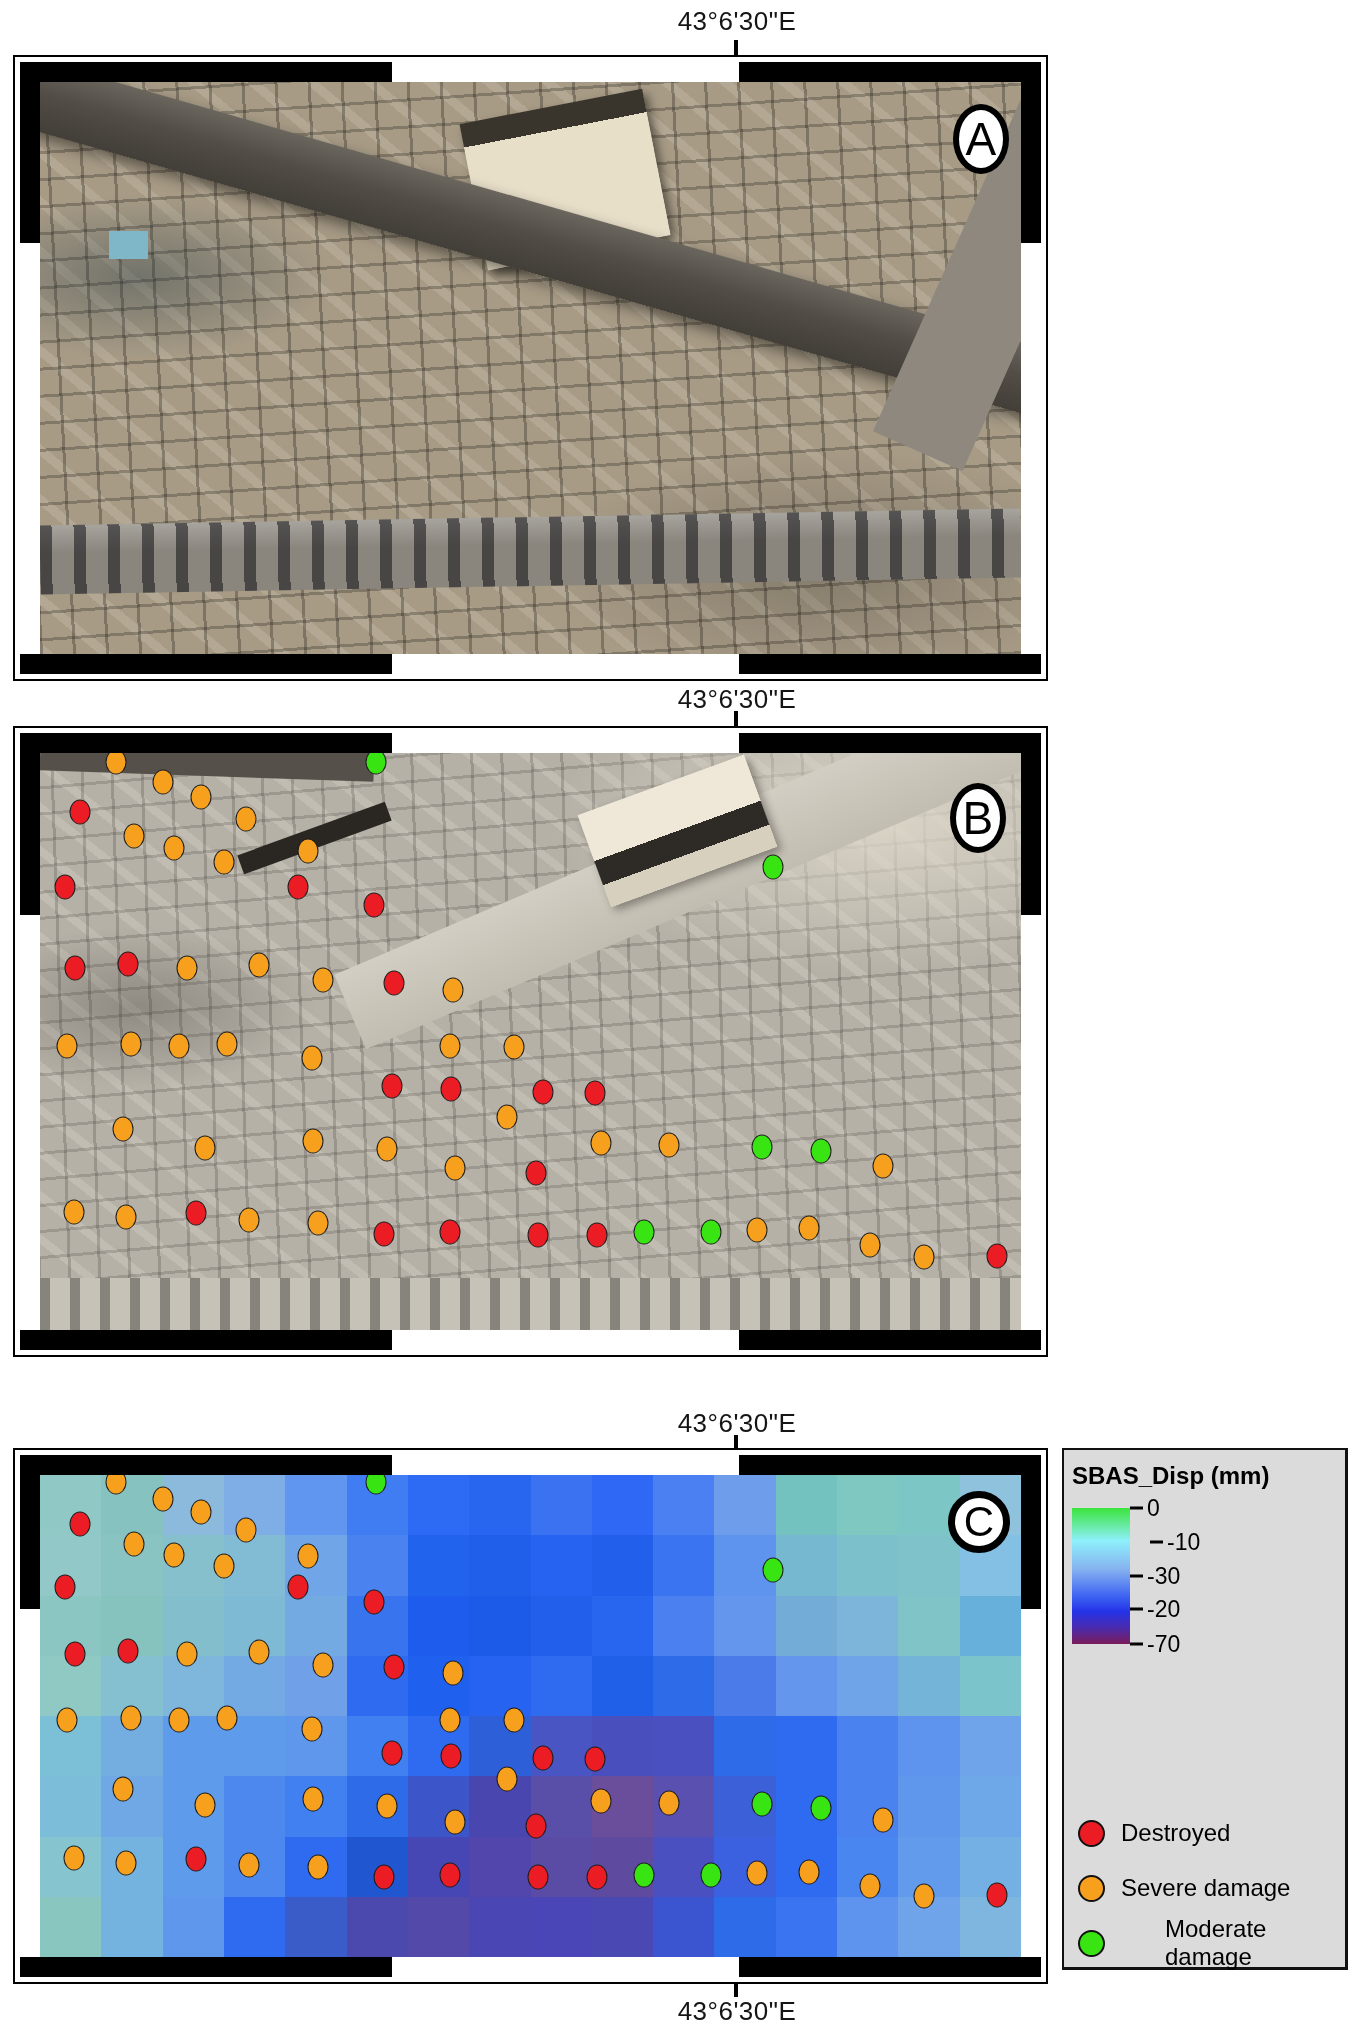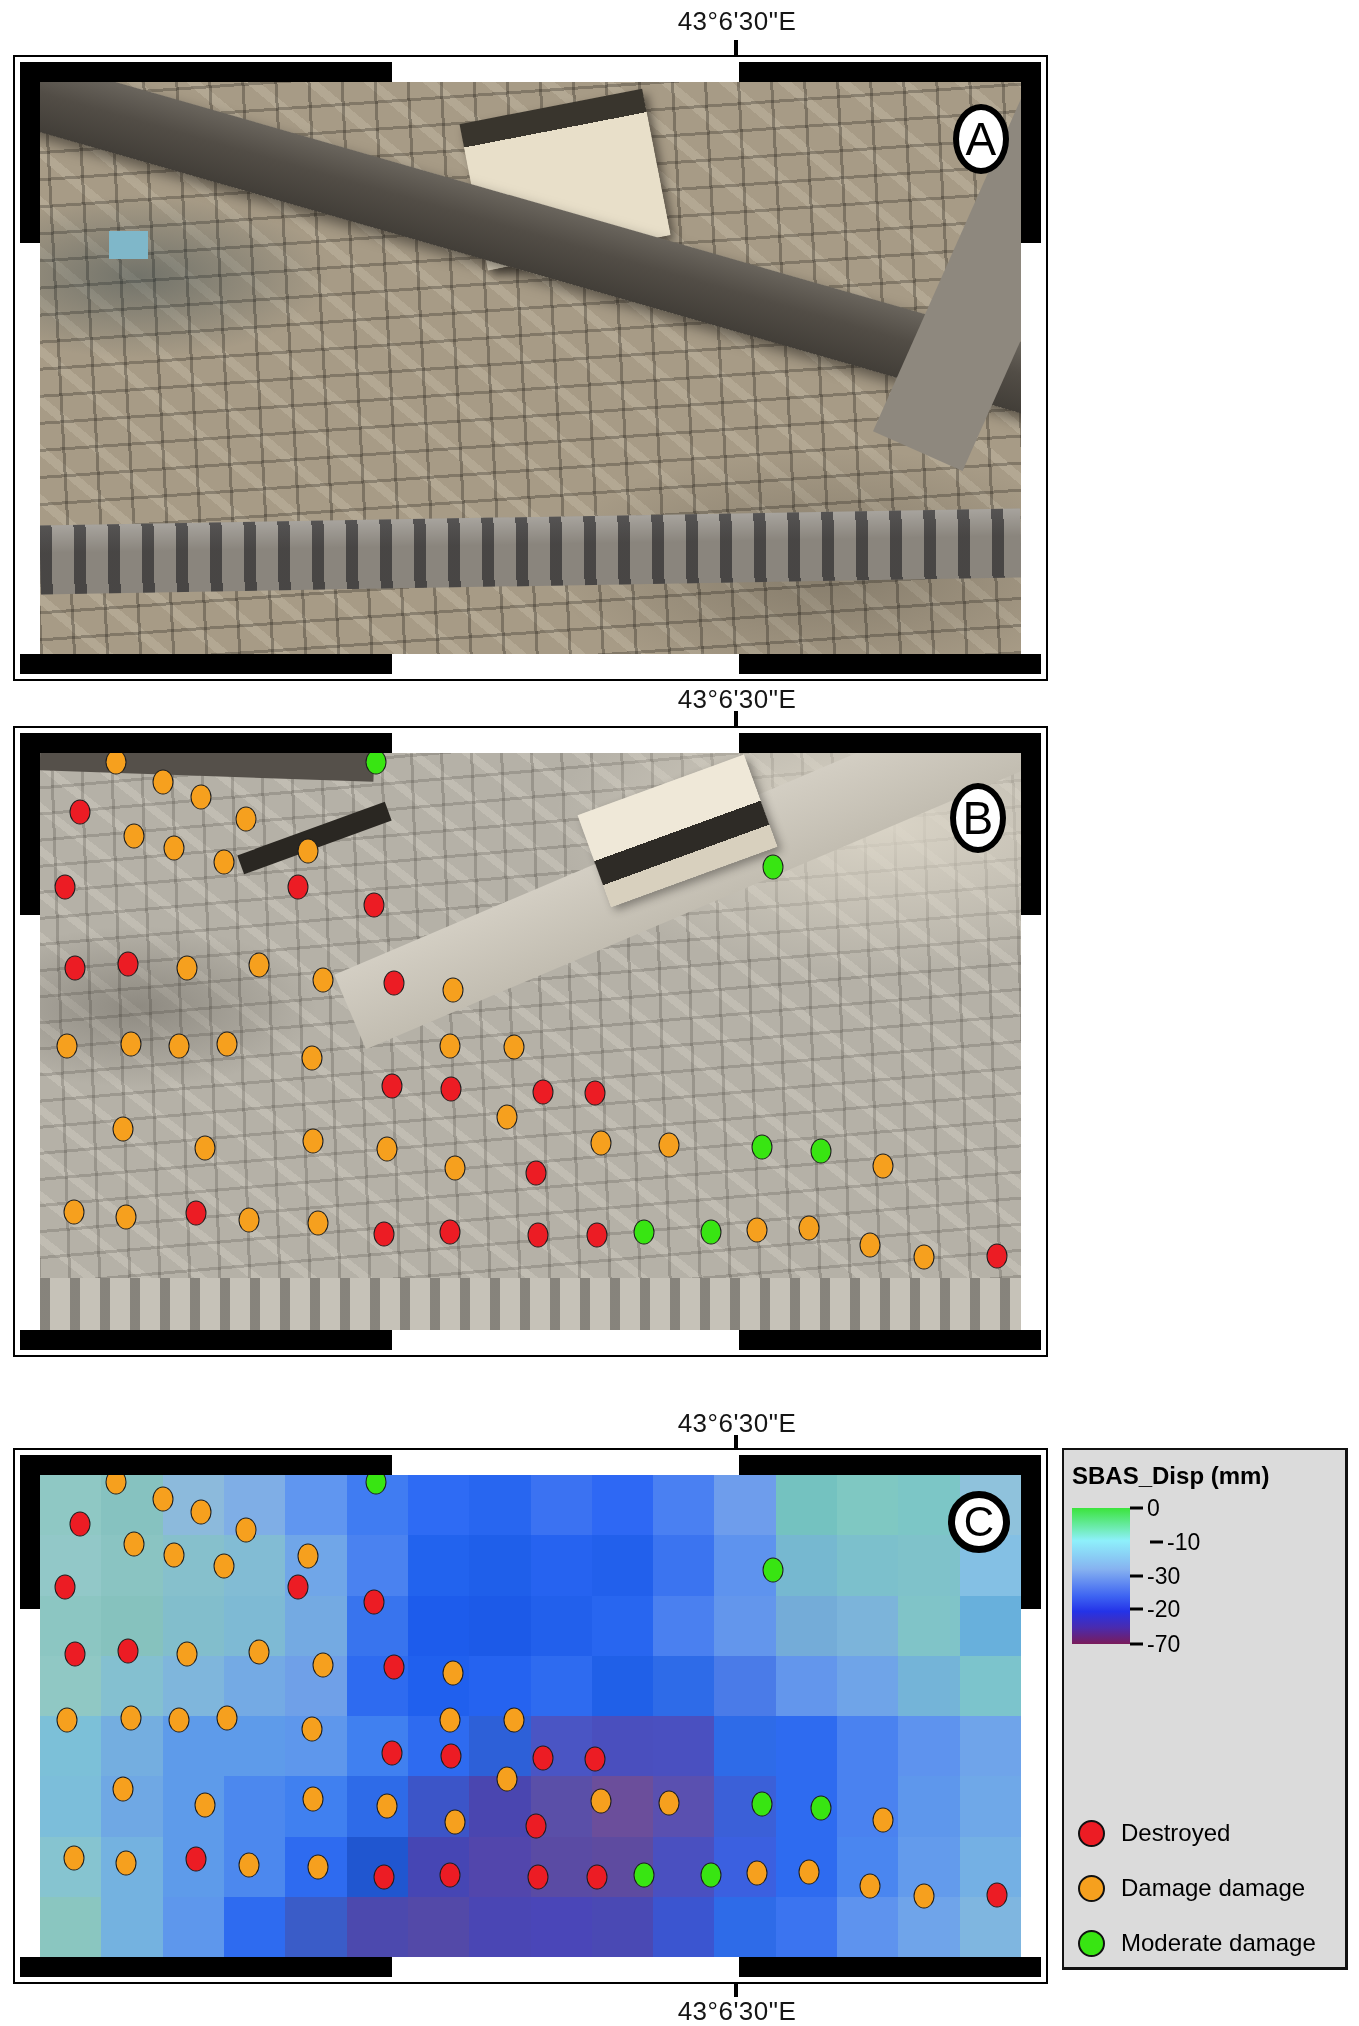--- a/index.html
+++ b/index.html
@@ -452,20 +452,20 @@
         <div class="tv">-70</div>
       </div>
     </div>
   <div class="dmg-items" id="dmg-items">
       <div class="dmg-item" style="top: 0px;">
         <div class="sw" style="background: rgb(236, 28, 36);"></div>
         <div class="lb">Destroyed</div>
       </div>
       <div class="dmg-item" style="top: 55px;">
         <div class="sw" style="background: rgb(246, 160, 30);"></div>
-        <div class="lb">Damage damage</div>
-      </div>
-      <div class="dmg-item" style="top: 110px;">
+        <div class="lb">Severe damage</div>
+      </div>
+      <div class="dmg-item" style="top: 110px; gap: 44px;">
         <div class="sw" style="background: rgb(56, 229, 18);"></div>
         <div class="lb">Moderate damage</div>
       </div>
     </div>
 </div>
 
 </body></html>

